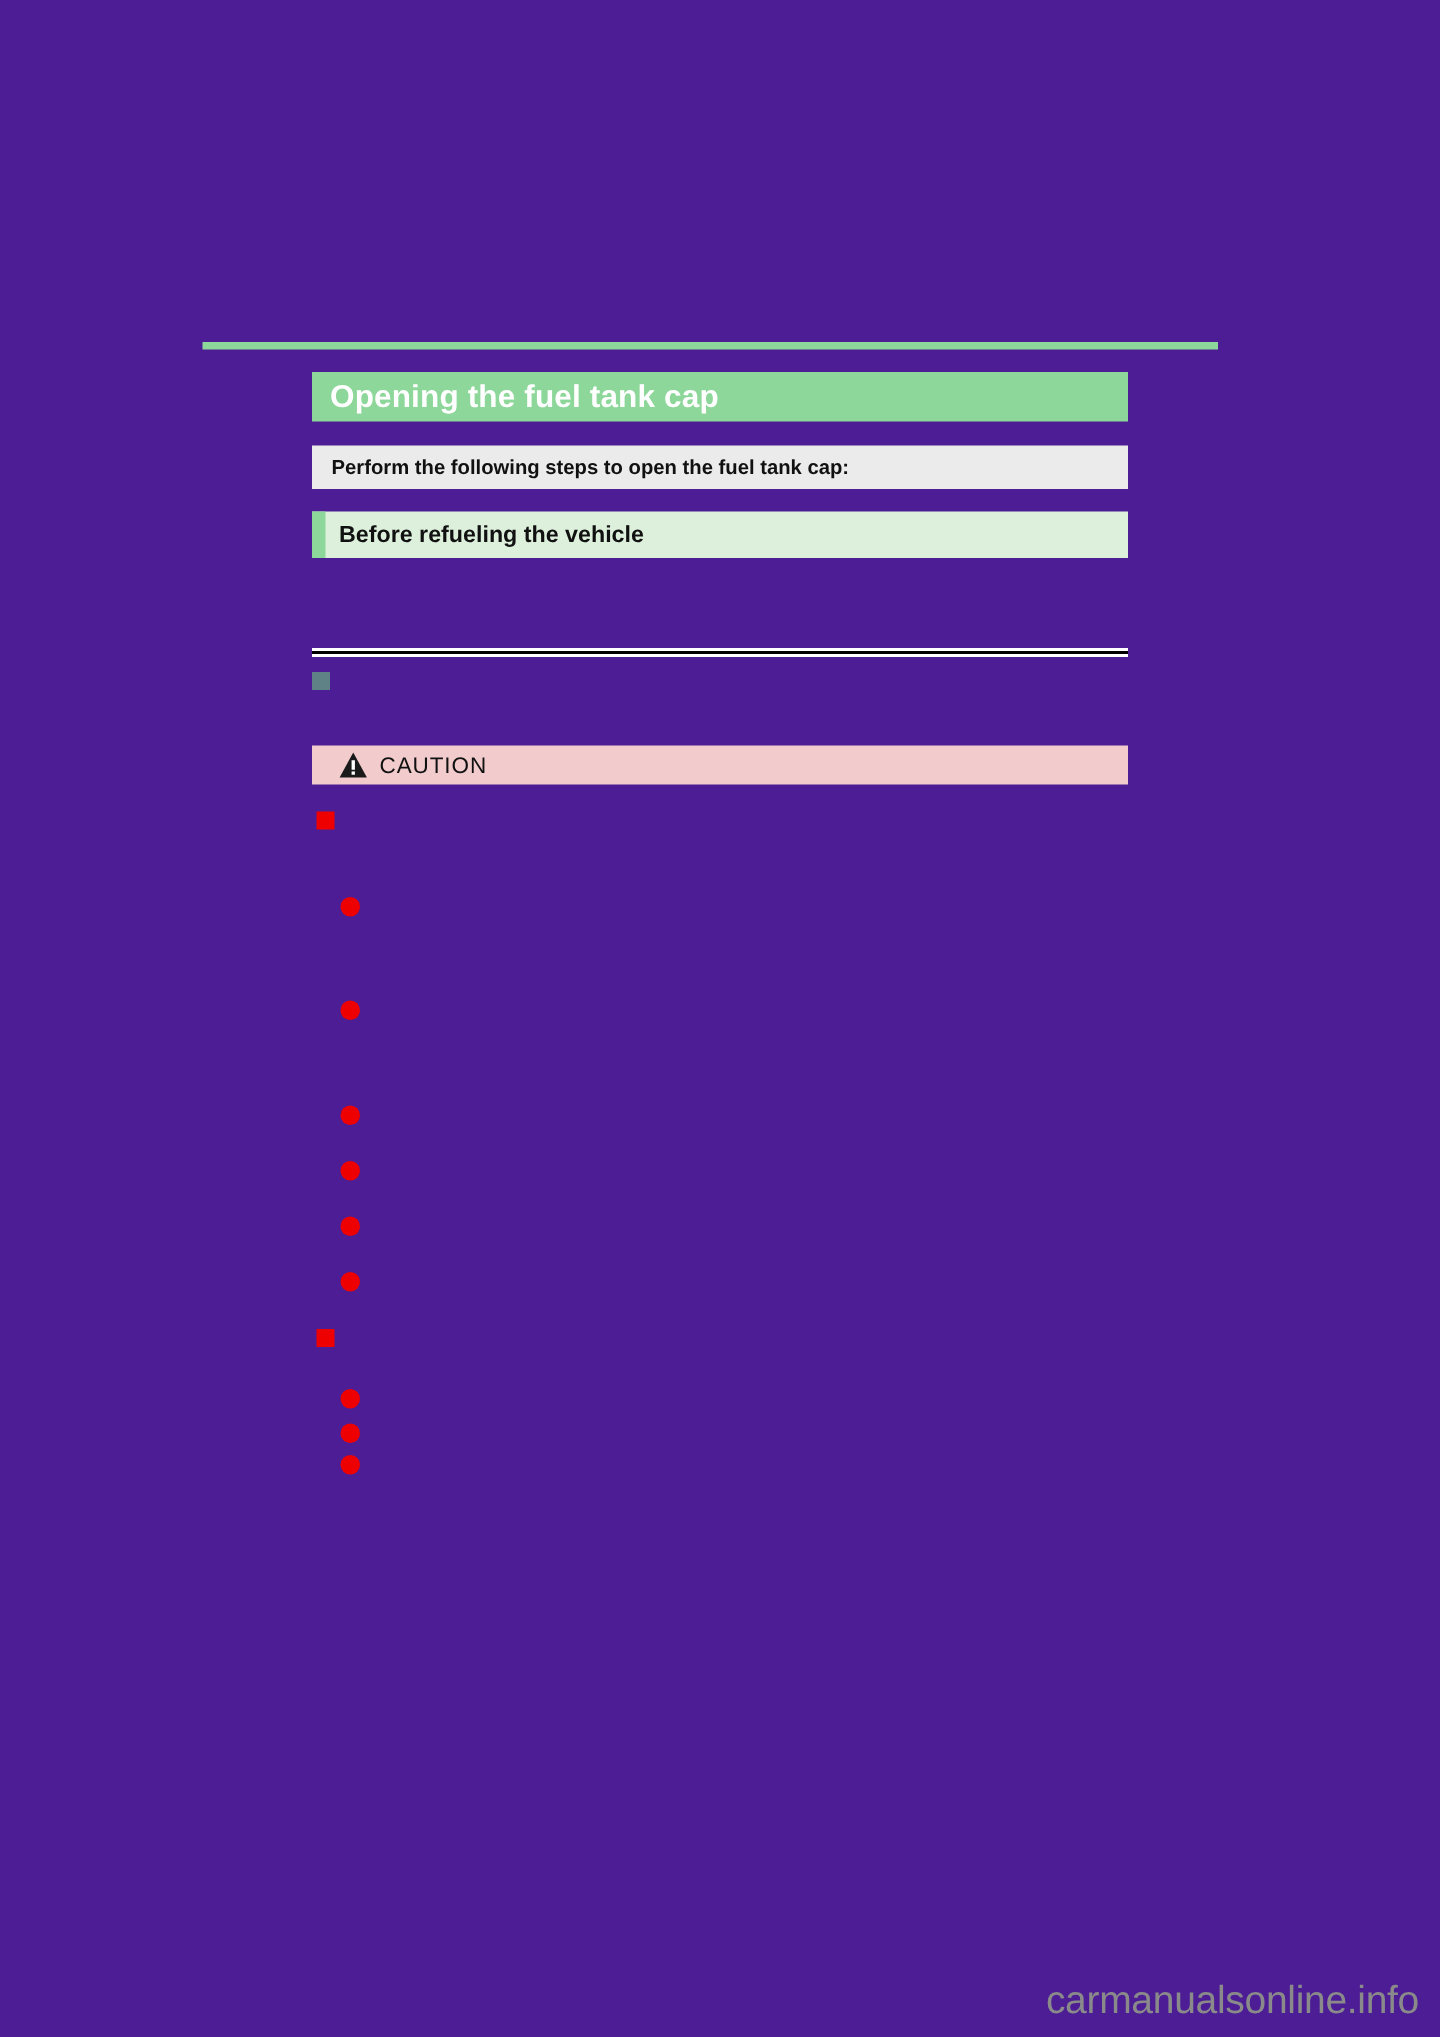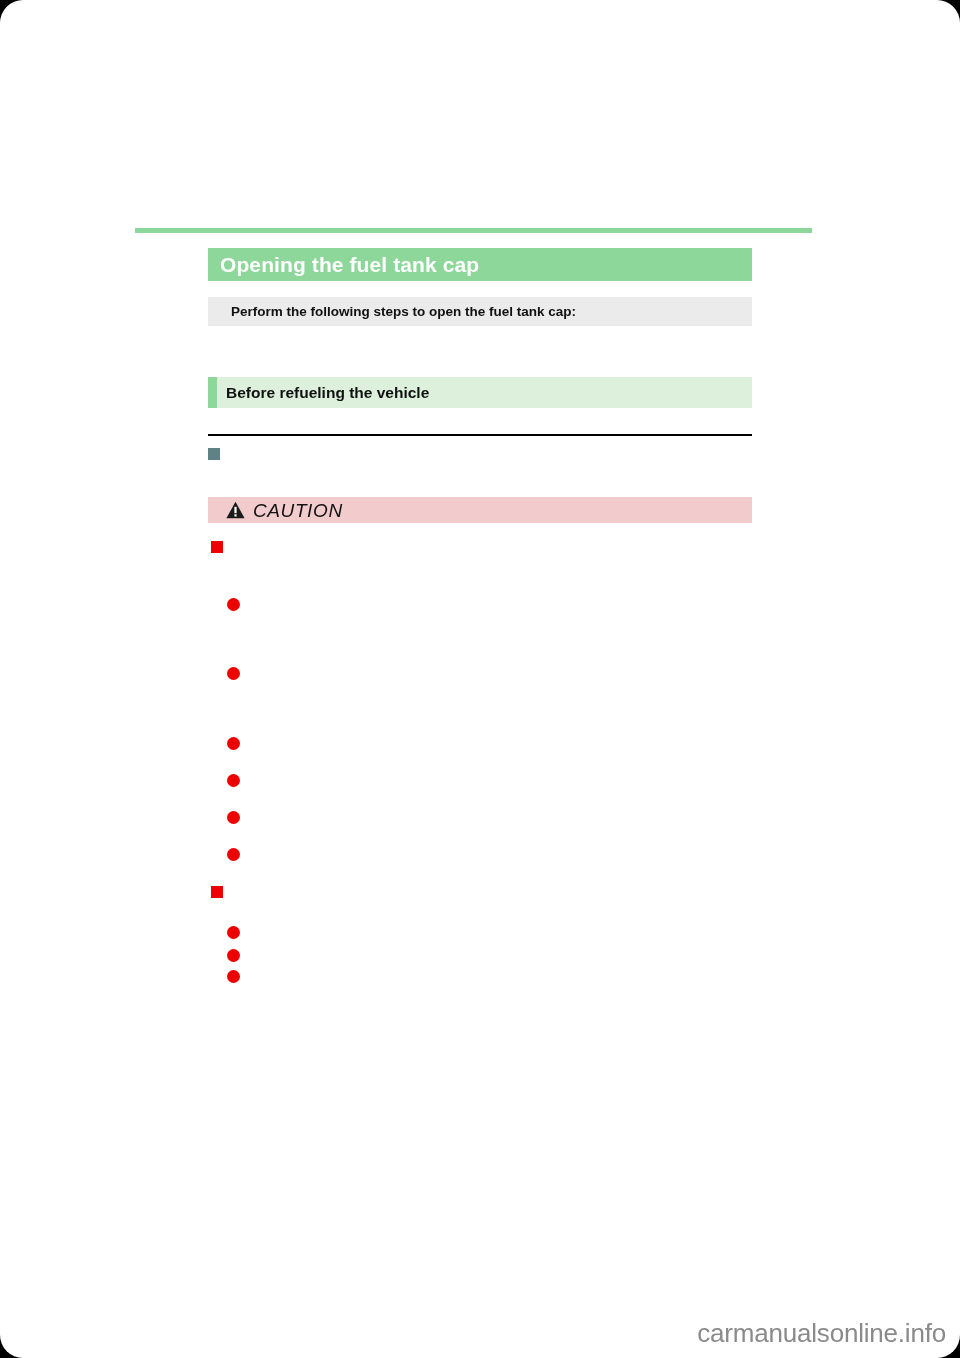--- a/index.html
+++ b/index.html
@@ -12,22 +12,21 @@
     width: 960px;
     height: 1358px;
     position: relative;
     font-family: "Liberation Sans", sans-serif;
     overflow: hidden;
   }
 
   .page {
     position: absolute;
     inset: 0;
-    background: #ffffff;
-    border-radius: 23px;
+    background: #4c1d95;
   }
 
   
   .header-rule {
     position: absolute;
     left: 135px;
     top: 228px;
     width: 677px;
     height: 5px;
     background: #8ed79a;
@@ -62,36 +61,35 @@
     width: 544px;
     height: 29px;
     background: #ebebeb;
     display: flex;
     align-items: center;
   }
   .lead-text {
     color: #111111;
     font-size: 13.5px;
     font-weight: bold;
-    padding-left: 23px;
+    padding-left: 13px;
     line-height: 1;
     white-space: nowrap;
   }
 
   
   .sub-band {
     position: absolute;
     left: 208px;
     top: 341px;
     width: 544px;
     height: 31px;
     background: #dcf0dc;
     display: flex;
     align-items: center;
-    margin-top: 36px;
   }
   .sub-accent {
     position: absolute;
     left: 0;
     top: 0;
     width: 9px;
     height: 100%;
     background: #8ed79a;
   }
   .sub-text {
@@ -153,26 +151,25 @@
   }
   .caution-icon {
     margin-left: 18px;
     width: 19px;
     height: 18px;
     display: block;
     flex: 0 0 auto;
   }
   .caution-label {
     color: #111111;
-    font-size: 19px;
+    font-size: 15px;
     letter-spacing: 0.6px;
     margin-left: 8px;
     line-height: 1;
     white-space: nowrap;
-    font-style: italic;
   }
 
   
   .watermark {
     position: absolute;
     right: 14px;
     bottom: 12px;
     color: #8a8a8a;
     font-size: 26px;
     letter-spacing: -0.2px;

